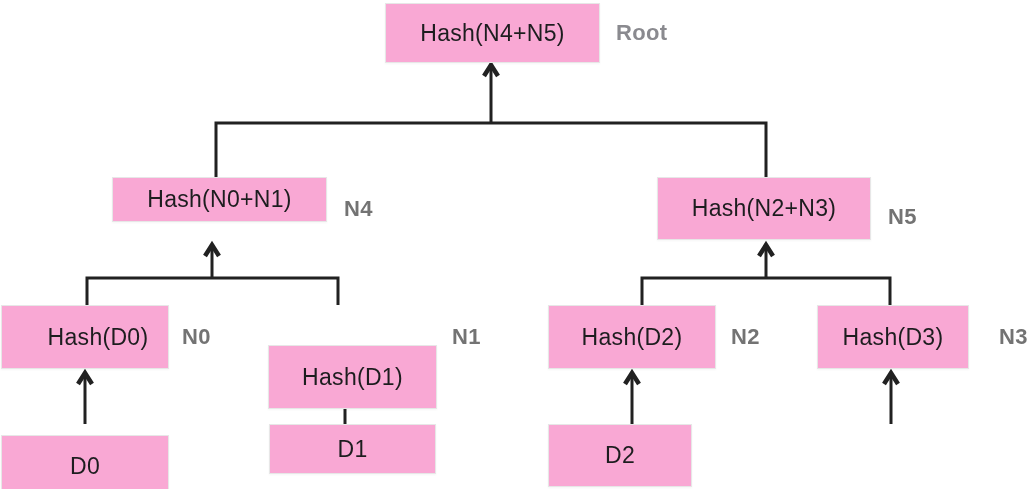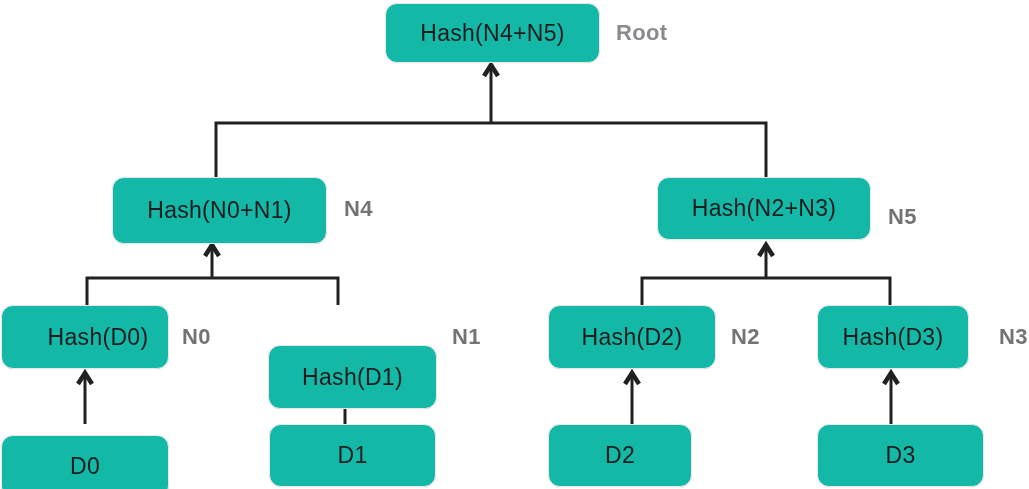--- a/index.html
+++ b/index.html
@@ -24,23 +24,23 @@
   .connectors path, .connectors polyline, .connectors line {
     fill: none;
     stroke: #212121;
   }
   .shaft { stroke-width: 3; }
   .bus { stroke-width: 3; stroke-linejoin: miter; }
   .head { stroke-width: 4.5; stroke-linejoin: miter; stroke-linecap: butt; }
   .box {
     position: absolute;
     box-sizing: border-box;
-    background: #14b8a6;
+    background: #f9a8d4;
     border: 1.5px solid #e7e7e7;
-    border-radius: 12px;
+    border-radius: 0;
     box-shadow: 0 1px 2px rgba(0,0,0,0.04);
     display: flex;
     align-items: center;
     justify-content: center;
     font-size: 23px;
     font-weight: 400;
     letter-spacing: 0.3px;
     color: #1d1d1f;
     white-space: nowrap;
   }
@@ -85,21 +85,21 @@
 
     <line class="shaft" x1="891" y1="424" x2="891" y2="376"></line>
     <path class="head" d="M 884 384 L 891 373 L 898 384"></path>
   </svg>
 
   <div class="box" style="left:385px; top:3px; width:215px; height:60px;">
     <span>Hash(N4+N5)</span>
   </div>
   <div class="lbl lbl-root" style="left:616px; top:21px;">Root</div>
 
-  <div class="box" style="left:112px; top:177px; width:215px; height:67px;">
+  <div class="box" style="left:112px; top:177px; width:215px; height:45px;">
     <span>Hash(N0+N1)</span>
   </div>
   <div class="lbl lbl-node" style="left:344px; top:197px;">N4</div>
 
   <div class="box" style="left:657px; top:177px; width:214px; height:63px;">
     <span>Hash(N2+N3)</span>
   </div>
   <div class="lbl lbl-node" style="left:888px; top:197px;margin-top:8px;">N5</div>
 
   <div class="box" style="left:1px; top:305px; width:168px; height:64px;padding-left:26px;">
@@ -119,25 +119,22 @@
 
   <div class="box" style="left:817px; top:305px; width:152px; height:64px;">
     <span>Hash(D3)</span>
   </div>
   <div class="lbl lbl-node" style="left:999px; top:325px;">N3</div>
 
   <div class="box" style="left:1px; top:435px; width:168px; height:63px;">
     <span>D0</span>
   </div>
 
-  <div class="box" style="left:269px; top:424px; width:167px; height:63px;">
+  <div class="box" style="left:269px; top:424px; width:167px; height:50px;">
     <span>D1</span>
   </div>
 
   <div class="box" style="left:548px; top:424px; width:144px; height:63px;">
     <span>D2</span>
   </div>
 
-  <div class="box" style="left:817px; top:424px; width:167px; height:63px;">
-    <span>D3</span>
-  </div>
 
 </div>
 
 </body></html>

